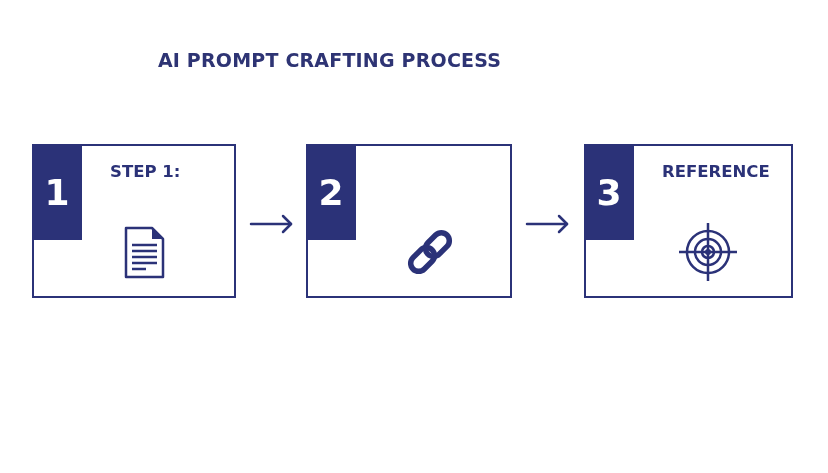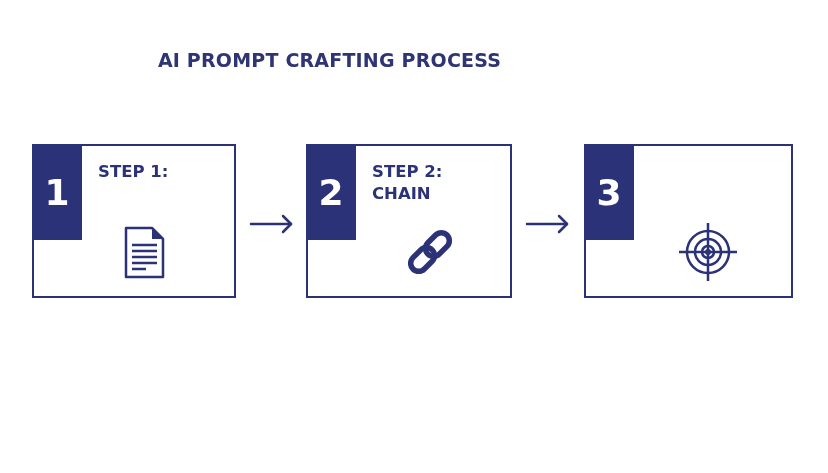--- a/index.html
+++ b/index.html
@@ -13,21 +13,21 @@
     }
     .card {
       position: absolute; top: 144px; height: 154px; box-sizing: border-box;
       border: 2px solid #2b3278; background: #fff;
     }
     .card .num {
       position: absolute; left: -2px; top: -2px; width: 50px; height: 96px; background: #2b3278;
       color: #fff; font-weight: bold; font-size: 36px; display: flex; align-items: center; justify-content: center;
     }
     .card .label {
-      position: absolute; left: 64px; top: 15px; font-weight: bold; font-size: 16.5px; line-height: 22px; color: #2b3278;
+      position: absolute; left: 76px; top: 15px; font-weight: bold; font-size: 16.5px; line-height: 22px; color: #2b3278;
     }
     .card .icon { position: absolute; }
     .arrow { position: absolute; top: 213px; }
   </style>
 </head>
 <body>
 
 <div class="title">AI PROMPT CRAFTING PROCESS</div>
 
 <div class="card" style="left:32px; width:204px;">
@@ -46,40 +46,37 @@
   </svg>
 </div>
 
 <svg class="arrow" style="left:249px;" width="46" height="22" viewBox="0 0 46 22">
   <line x1="2" y1="11" x2="42" y2="11" stroke="#2b3278" stroke-width="2.5" stroke-linecap="round"></line>
   <polyline points="34,3 42,11 34,19" fill="none" stroke="#2b3278" stroke-width="2.5" stroke-linecap="round" stroke-linejoin="round"></polyline>
 </svg>
 
 <div class="card" style="left:306px; width:206px;">
   <div class="num">2</div>
-  <div class="label">
-    <div>STEP 2:</div>
-    <div>CHAIN</div>
-  </div>
   <svg class="icon" style="left:94px; top:78px;" width="56" height="56" viewBox="0 0 56 56">
     <g transform="rotate(-45 28 28)" fill="none" stroke="#2b3278" stroke-width="5.5">
       <rect x="4" y="20" width="27" height="16" rx="8"></rect>
       <rect x="25" y="20" width="27" height="16" rx="8"></rect>
     </g>
   </svg>
 </div>
 
 <svg class="arrow" style="left:525px;" width="46" height="22" viewBox="0 0 46 22">
   <line x1="2" y1="11" x2="42" y2="11" stroke="#2b3278" stroke-width="2.5" stroke-linecap="round"></line>
   <polyline points="34,3 42,11 34,19" fill="none" stroke="#2b3278" stroke-width="2.5" stroke-linecap="round" stroke-linejoin="round"></polyline>
 </svg>
 
 <div class="card" style="left:584px; width:209px;">
   <div class="num">3</div>
   <div class="label">
+    <div>REFERENCE</div>
   </div>
   <svg class="icon" style="left:92px; top:76px;" width="60" height="60" viewBox="0 0 60 60">
     <g fill="none" stroke="#2b3278" stroke-width="2.5">
       <circle cx="30" cy="30" r="21"></circle>
       <circle cx="30" cy="30" r="13"></circle>
       <circle cx="30" cy="30" r="6"></circle>
       <line x1="30" y1="1" x2="30" y2="59"></line>
       <line x1="1" y1="30" x2="59" y2="30"></line>
     </g>
     <circle cx="30" cy="30" r="3" fill="#2b3278"></circle>

